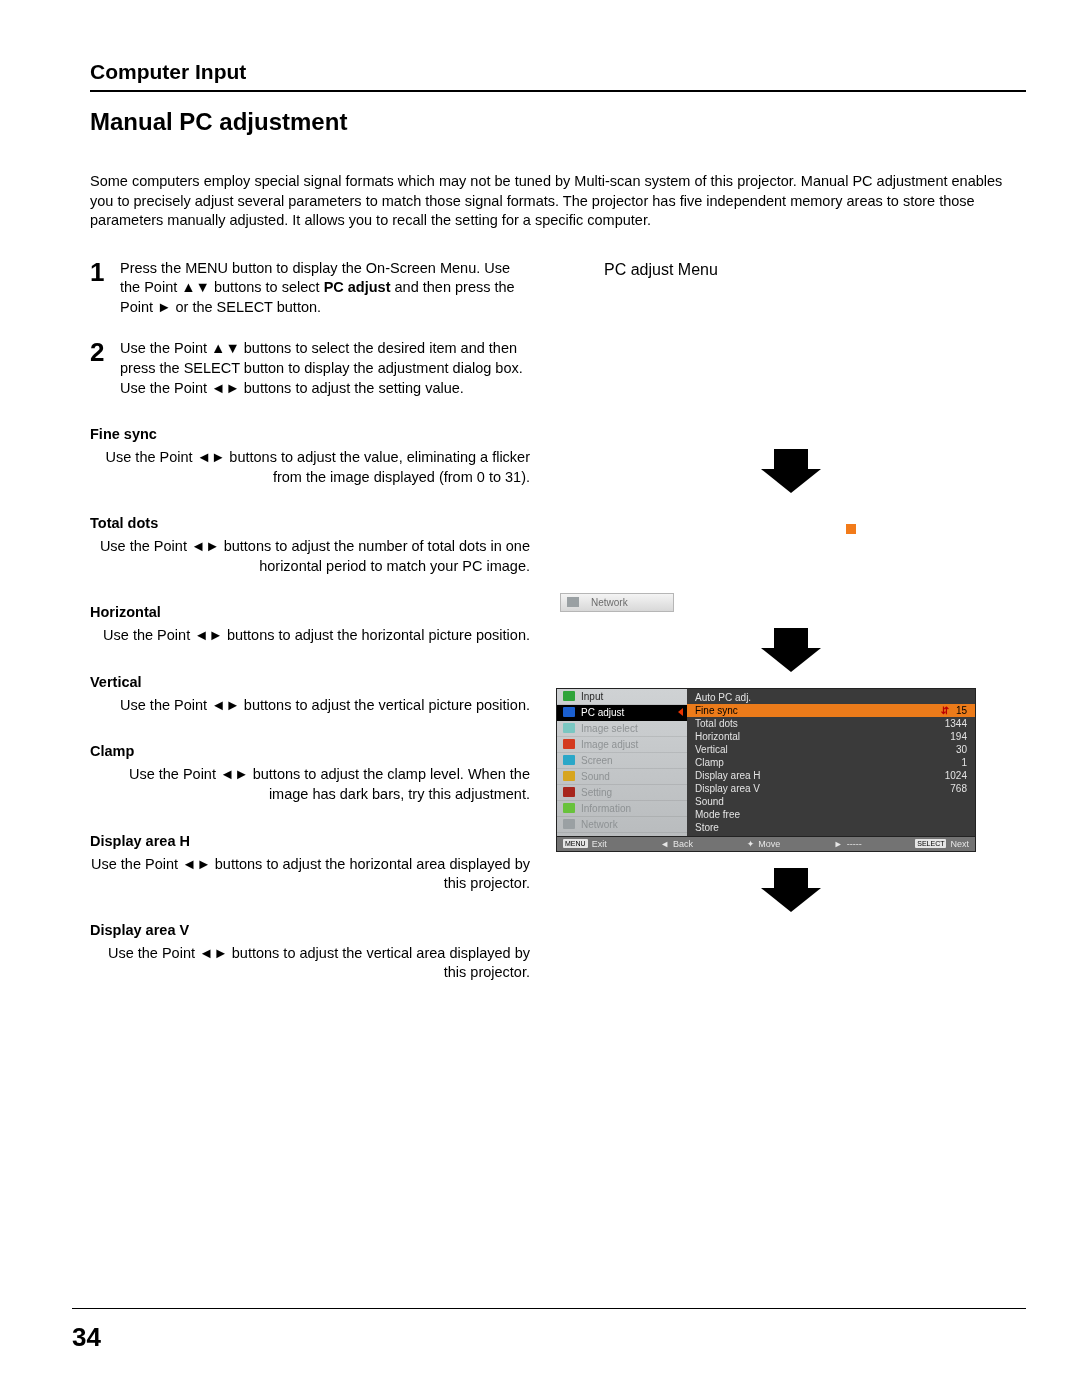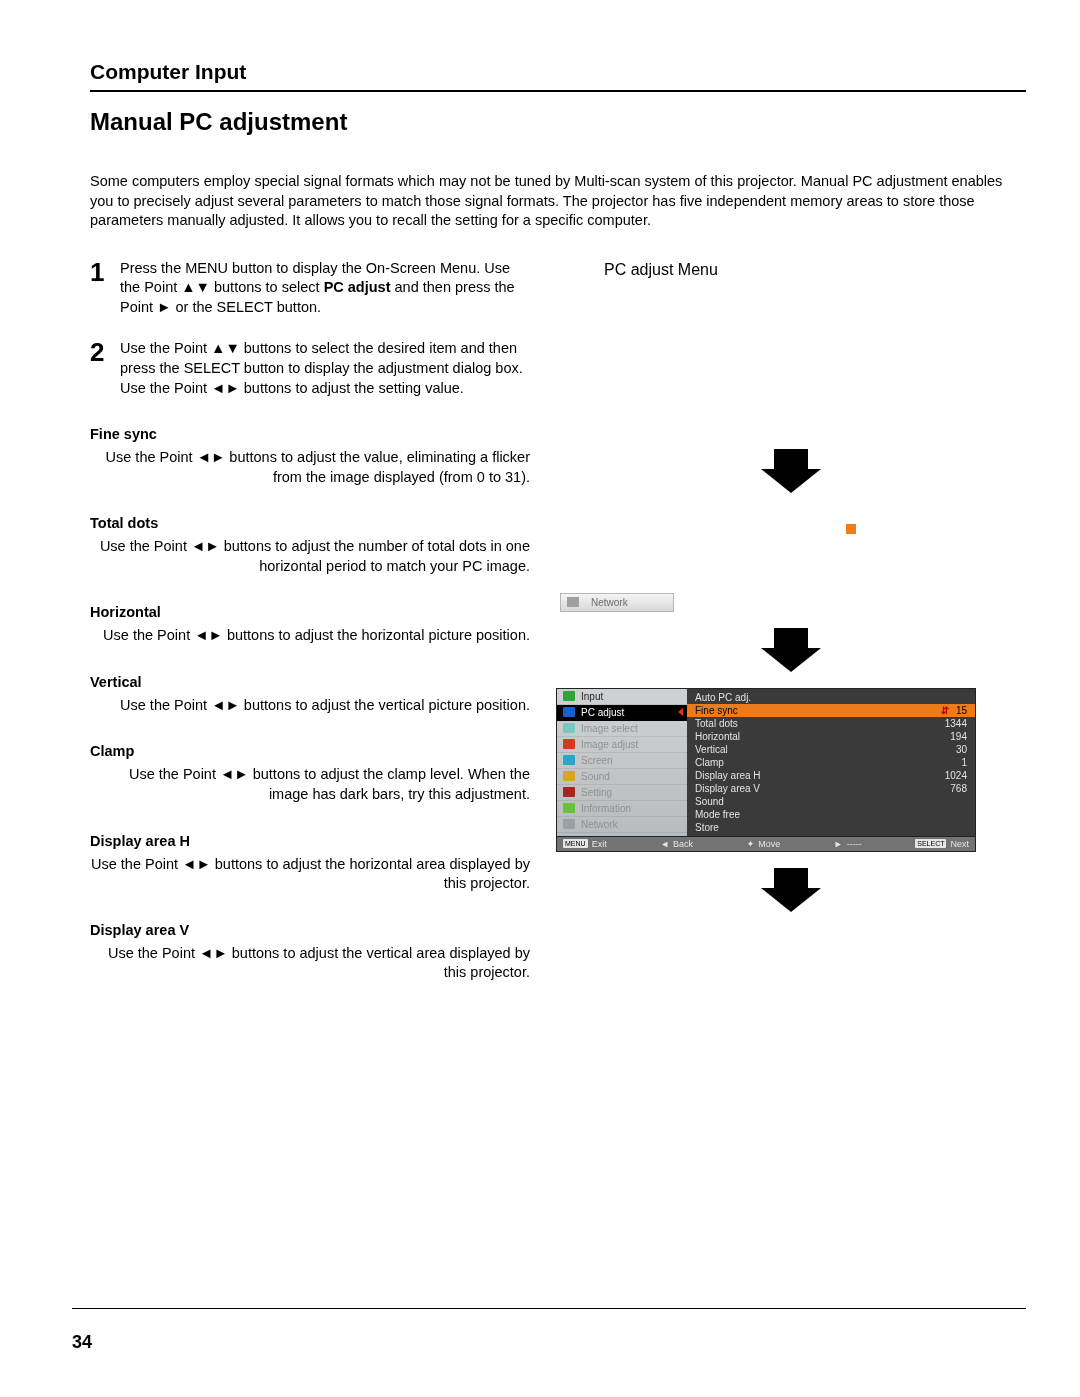--- a/index.html
+++ b/index.html
@@ -194,21 +194,21 @@
     border-radius:1px;
     line-height: 9px;
   }
 
   .ic { width:12px; height:10px; margin-right:6px; display:inline-block; }
 
   .page-number {
     position: absolute;
     left: 72px;
     bottom: 44px;
-    font-size: 18px;
+    font-size: 26px;
     font-weight: bold;
   }
   .footer-rule {
     position: absolute;
     left: 72px;
     right: 54px;
     bottom: 88px;
     border-top: 1.5px solid #000;
   }
 </style>

